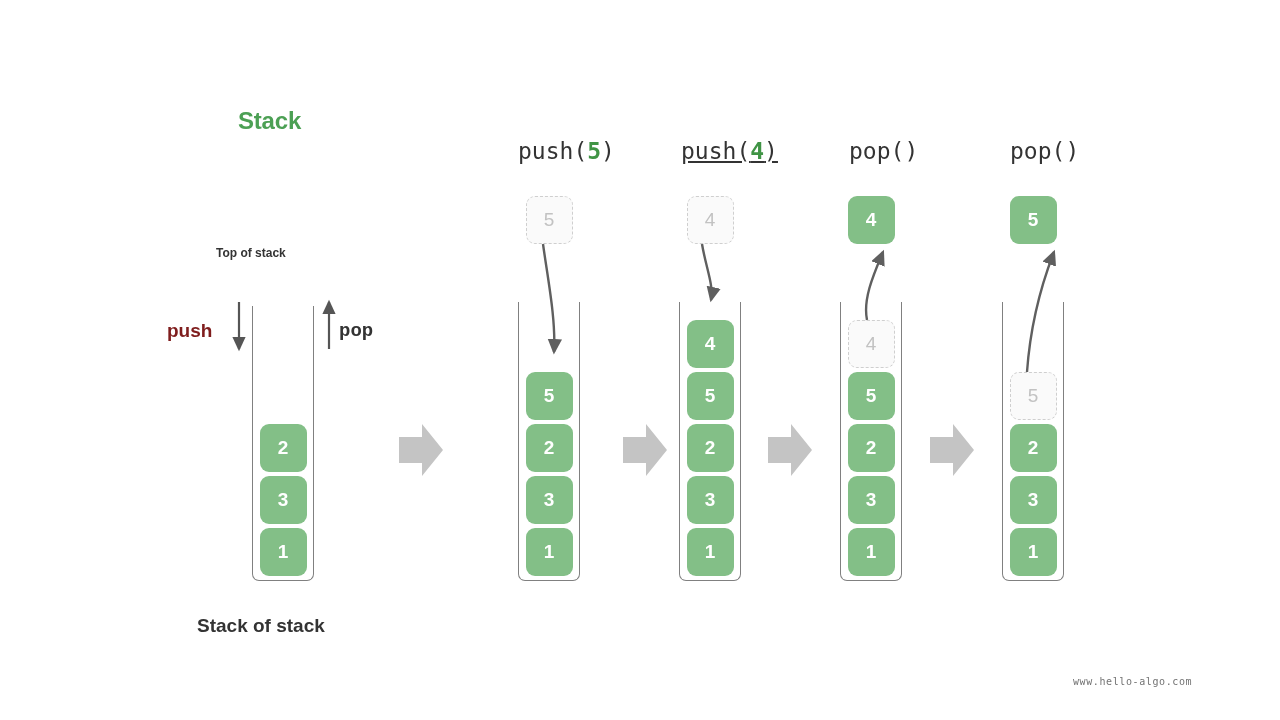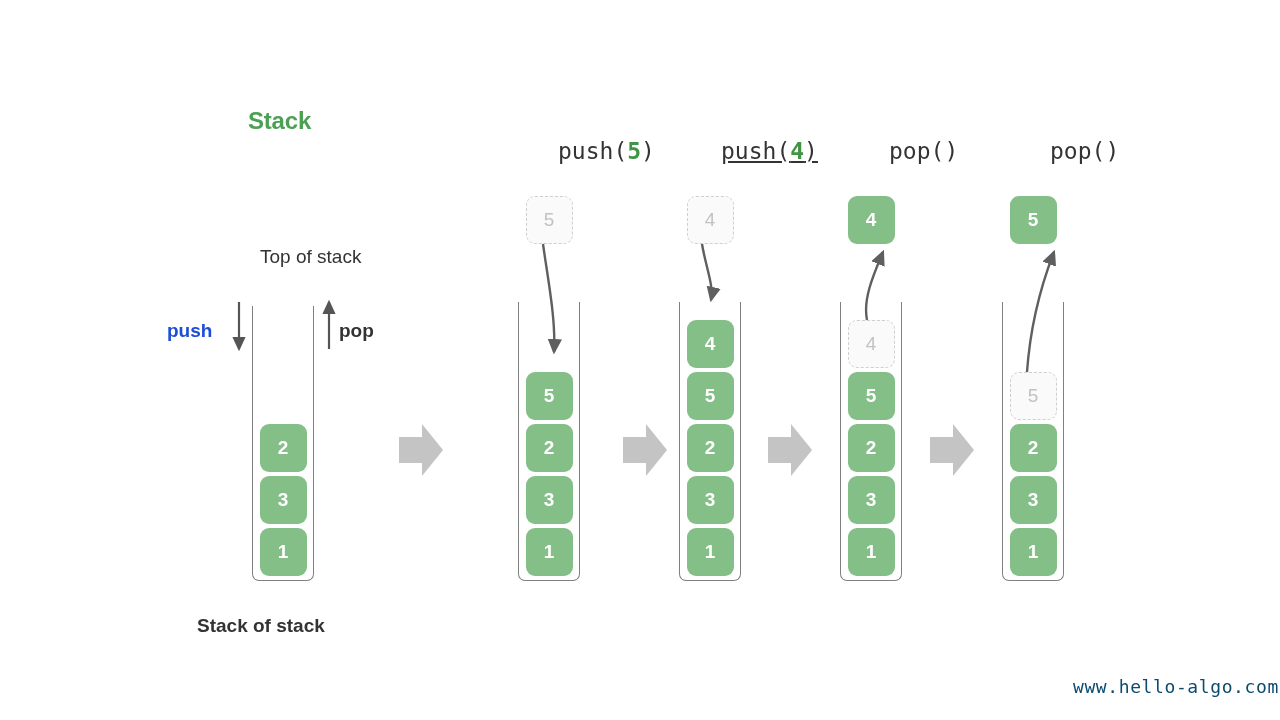--- a/index.html
+++ b/index.html
@@ -17,84 +17,83 @@
   }
 
   .canvas {
     position: absolute;
     inset: 0;
   }
 
   
   .title-stack {
     position: absolute;
-    left: 248px;
+    left: 238px;
     top: 107px;
     font-size: 24px;
     font-weight: bold;
     color: #4ca054;
     letter-spacing: -0.2px;
     text-align: right;
   }
 
   .label-top {
     position: absolute;
     left: 216px;
     top: 246px;
-    font-size: 19px;
-    font-weight: normal;
-    color: #333333;
-    margin-left: 44px;
+    font-size: 12px;
+    font-weight: bold;
+    color: #333333;
   }
 
   .label-bottom {
     position: absolute;
     left: 197px;
     top: 615px;
     font-size: 19px;
     font-weight: bold;
     color: #333333;
   }
 
   .label-push {
     position: absolute;
     left: 167px;
     top: 320px;
     font-size: 19px;
     font-weight: bold;
-    color: #1d4ed8;
+    color: #7f1d1d;
   }
 
   .label-pop {
     position: absolute;
     left: 339px;
     top: 320px;
     font-size: 19px;
     font-weight: bold;
     color: #333333;
+    font-family: Liberation Mono, monospace;
   }
 
   .op-label {
     position: absolute;
     top: 138px;
     font-family: "DejaVu Sans Mono", "Liberation Mono", monospace;
     font-size: 23px;
     color: #333333;
     white-space: nowrap;
-    margin-left: 40px;
   }
   .op-label .arg { color: #409445; font-weight: bold; }
 
   .watermark {
     position: absolute;
     left: 1073px;
     top: 676px;
     font-family: "DejaVu Sans Mono", "Liberation Mono", monospace;
-    font-size: 18px;
-    color: #0c4a6e;
+    font-size: 10px;
+    color: #737373;
     letter-spacing: 0.6px;
   }
 
   
   .stack-col {
     position: absolute;
     width: 62px;
   }
 
   .container-walls {

